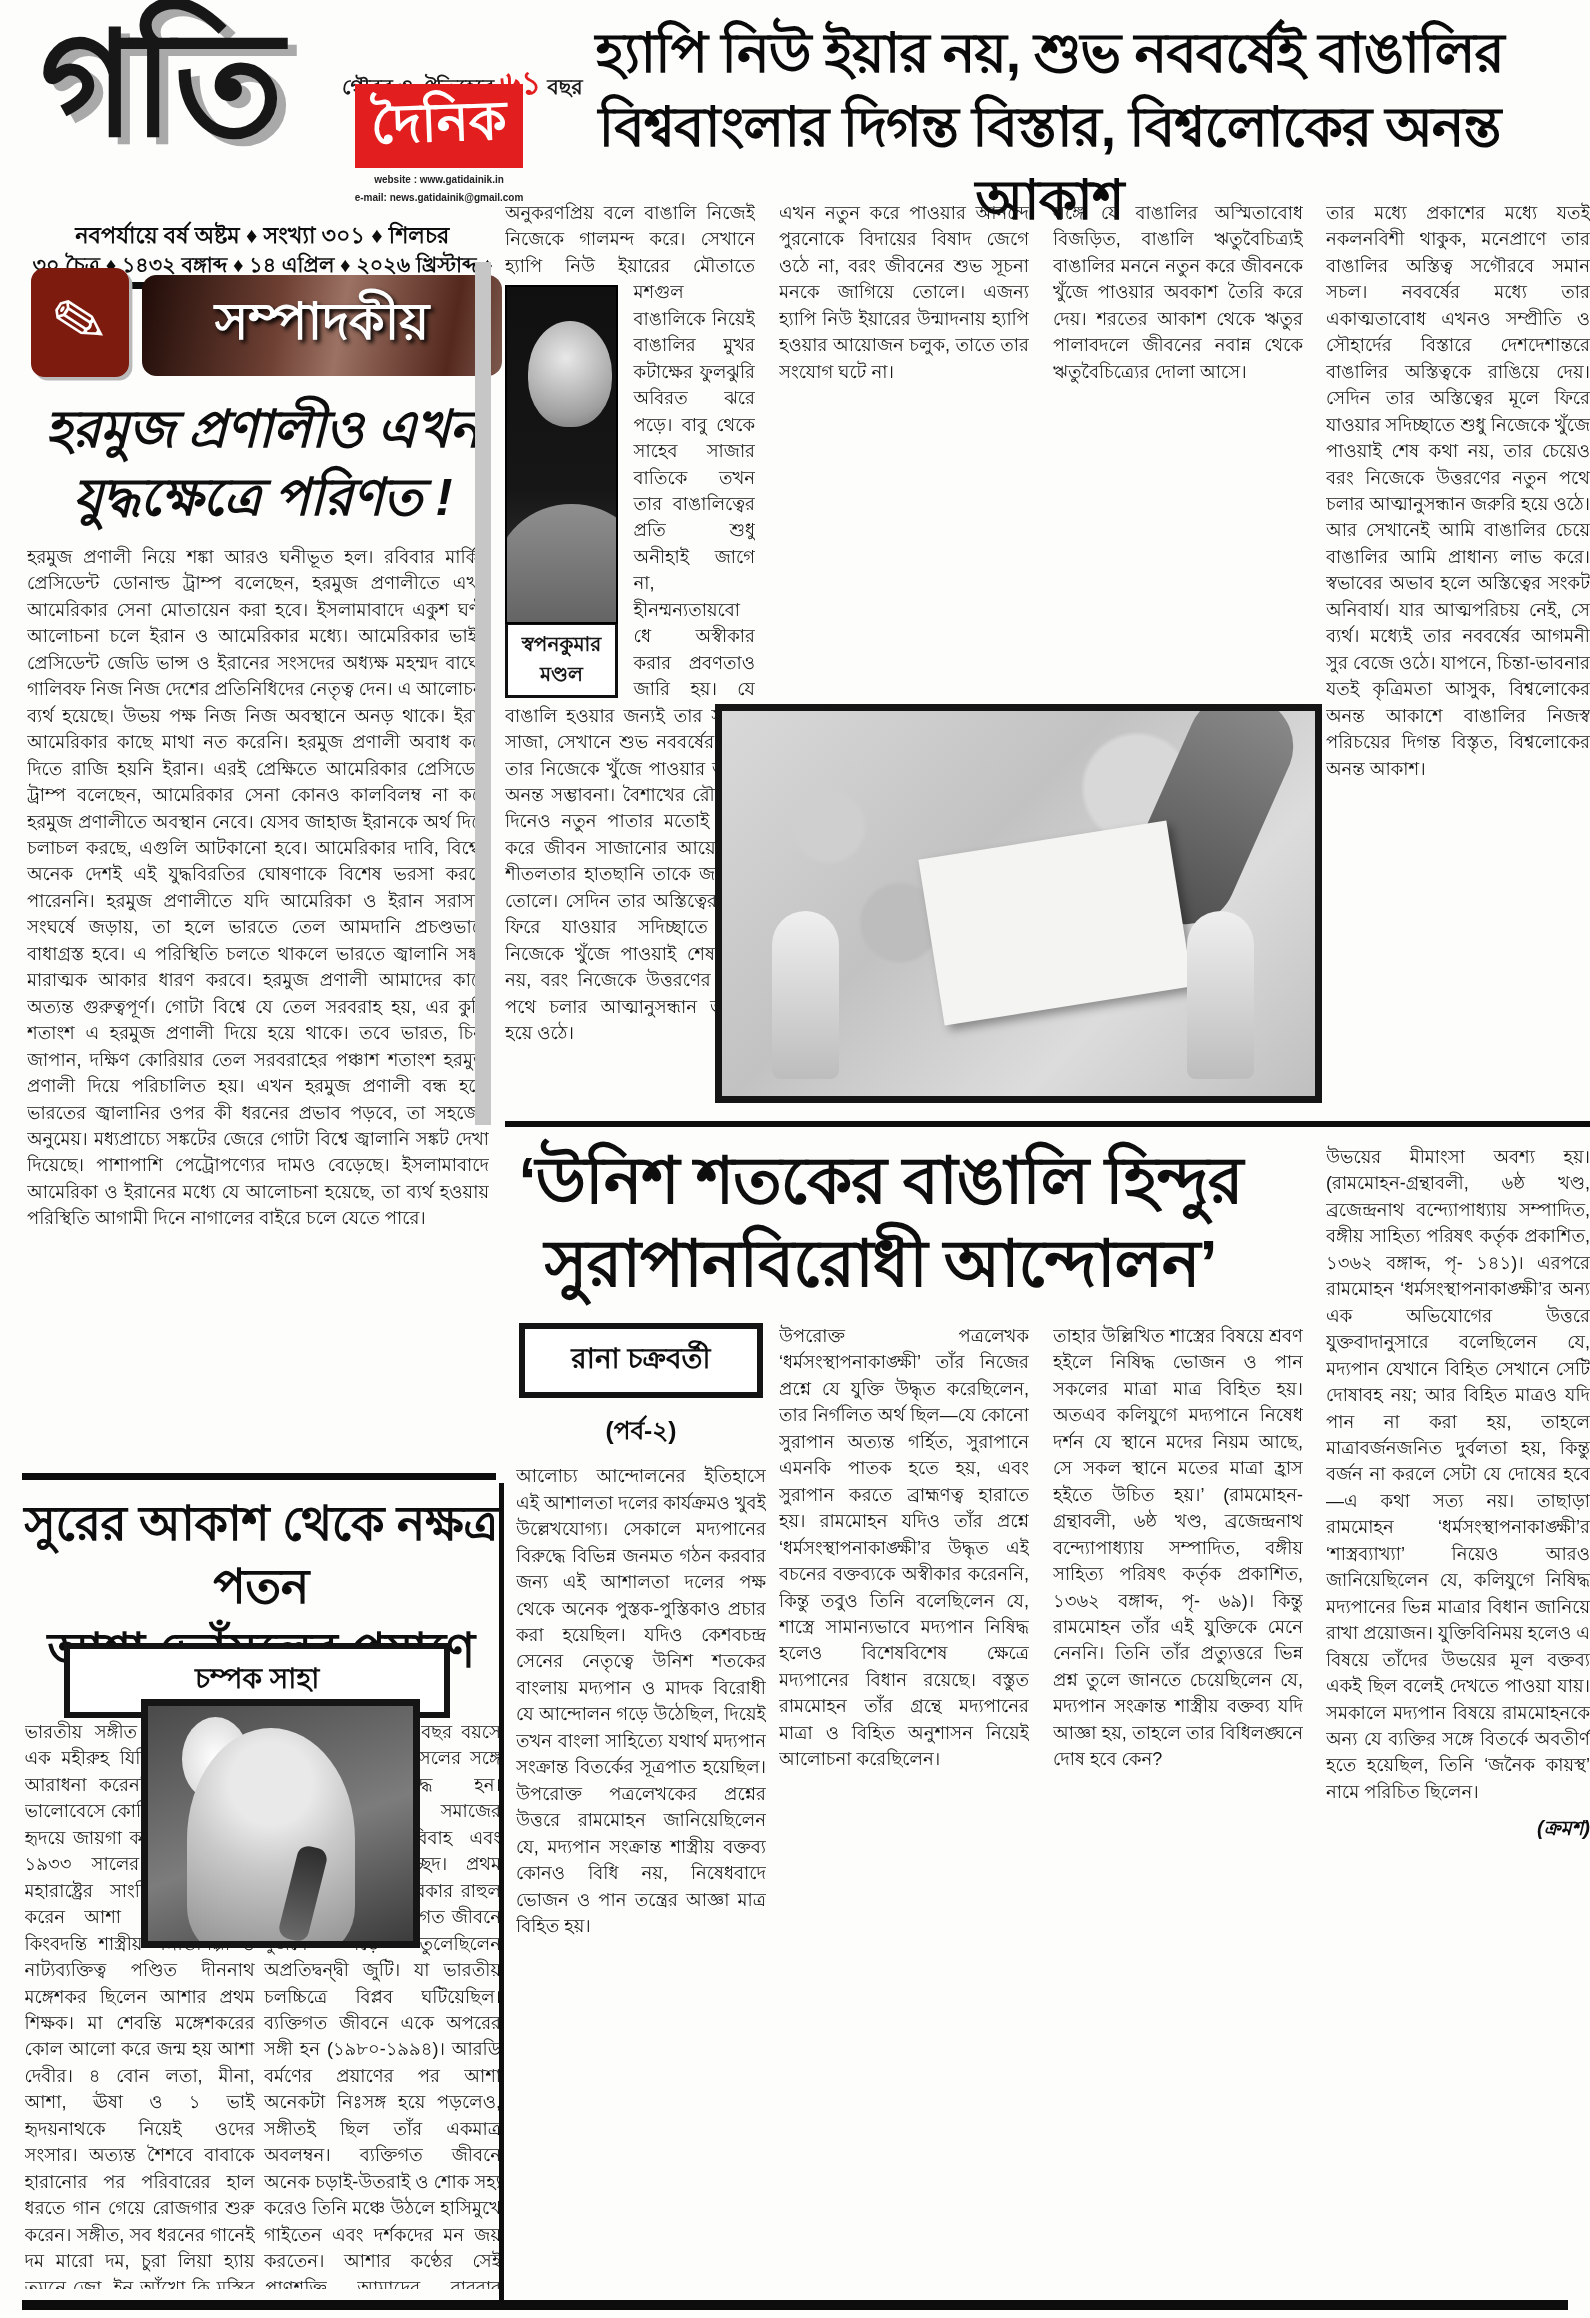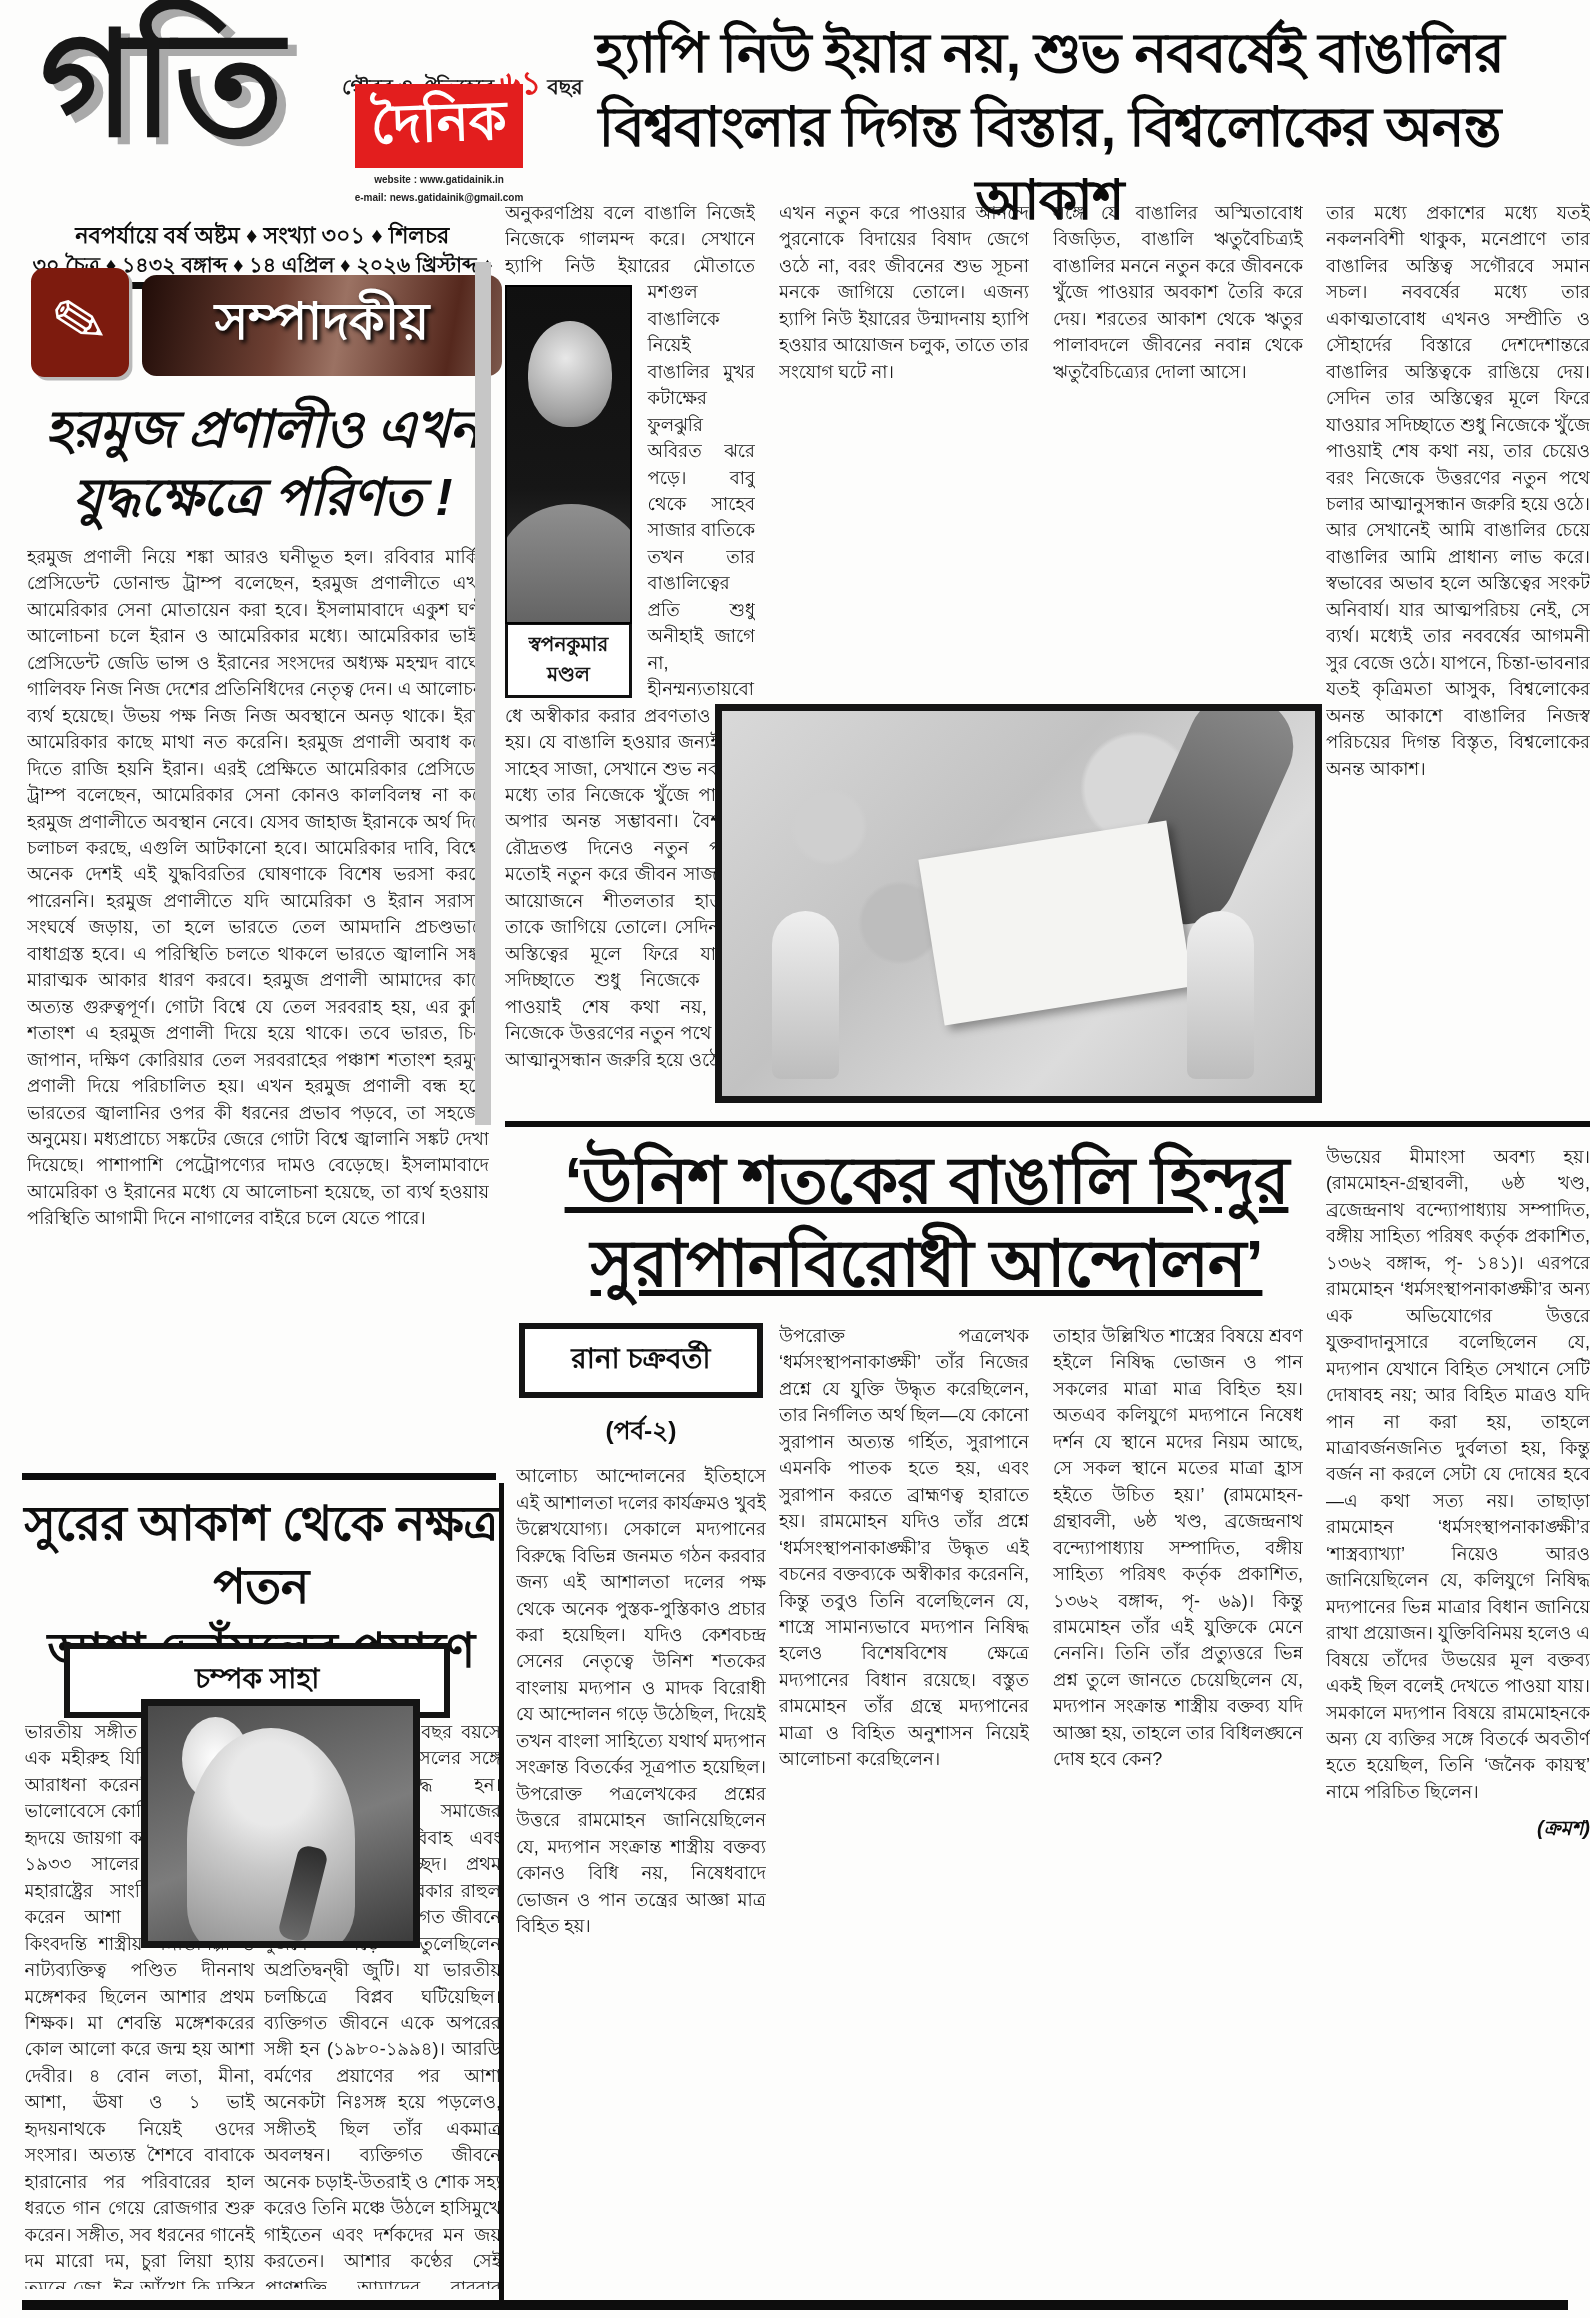--- a/index.html
+++ b/index.html
@@ -26,21 +26,21 @@
   .ed-icon{background:#7d1b0e;border-radius:13.4px;display:flex;align-items:center;justify-content:center;box-shadow:3.4px 3.4px 0 #b9b9b9;}
   .ed-icon span{color:#fff;font-size:66px;transform:rotate(-12deg);}
   .ed-head{font-size:52px;font-weight:bold;line-height:1.3;letter-spacing:-0.6px;}
   .feat-head{font-size:65px;font-weight:bold;line-height:1.28;letter-spacing:-1.1px;}
   .obit-head{font-size:48px;font-weight:bold;line-height:1.32;letter-spacing:-0.6px;}
   .byline-box{border:6.1px solid #141414;background:#fff;font-size:28px;font-weight:bold;text-align:center;padding:7.8px 5.6px;box-shadow:0 0 0 2.2px #fff inset;}
   .part-label{font-size:24.6px;font-weight:bold;text-align:center;margin:14.5px 0 11.2px 0;}
   .ending{font-size:20px;font-weight:bold;text-align:right;font-style:italic;margin-top:7.8px;}
   
   .photo{border:7.3px solid #151515;background:#b5b5b5;position:relative;overflow:hidden;}
-  .portrait-wrap{float:left;width:127px;margin:5.6px 15.6px 3.4px 0;}
+  .portrait-wrap{float:left;width:113px;margin:5.6px 15.6px 3.4px 0;}
   .portrait{height:335px;border:2.2px solid #000;background:linear-gradient(180deg,#101010 0%,#161616 60%,#3a3a3a 100%);position:relative;overflow:hidden;}
   .portrait .face{position:absolute;left:21px;top:34px;width:84px;height:106px;border-radius:50% 50% 46% 46%;
                   background:radial-gradient(circle at 45% 35%,#e8e8e8,#9f9f9f 70%,#6f6f6f);}
   .portrait .shoulders{position:absolute;left:-11.2px;bottom:-22.3px;width:151px;height:140px;border-radius:50% 50% 0 0;
                   background:linear-gradient(180deg,#8f8f8f,#5c5c5c);}
   .portrait-label{border:3.4px solid #111;background:#fff;font-size:20px;font-weight:bold;text-align:center;padding:5.6px 2.2px;margin-top:-2.2px;}
   .centerphoto{background:
       radial-gradient(circle at 18% 30%,#cfcfcf 0 6%,transparent 7%),
       radial-gradient(circle at 30% 55%,#bdbdbd 0 8%,transparent 9%),
       radial-gradient(circle at 70% 20%,#d8d8d8 0 10%,transparent 11%),
@@ -142,21 +142,21 @@
 
   <div class="abs photo centerphoto" style="left:715px;top:455px;width:593px;height:385px;">
     <div class="arm"></div>
     <div class="sheet"></div>
     <div class="idol" style="left:50px;"></div>
     <div class="idol" style="right:61px;"></div>
   </div>
 
   <div class="abs rule" style="left:505px;top:1121px;width:1085px;height:5.6px;"></div>
 
-  <div class="abs center feat-head" style="left:523px;top:1139px;width:807px;text-decoration:underline;">
+  <div class="abs center feat-head" style="left:477px;top:1139px;width:807px;">
     <div>‘উনিশ শতকের বাঙালি হিন্দুর</div>
     <div>সুরাপানবিরোধী আন্দোলন’</div>
   </div>
 
   <div class="abs" style="left:505px;top:1323px;width:250px;height:966px;overflow:hidden;padding-left:11px;">
     <div class="byline-box" style="margin:0 3.4px;">রানা চক্রবর্তী</div>
     <div class="part-label">(পর্ব-২)</div>
     <div class="body-text">আলোচ্য আন্দোলনের ইতিহাসে এই আশালতা দলের কার্যক্রমও খুবই উল্লেখযোগ্য। সেকালে মদ্যপানের বিরুদ্ধে বিভিন্ন জনমত গঠন করবার জন্য এই আশালতা দলের পক্ষ থেকে অনেক পুস্তক-পুস্তিকাও প্রচার করা হয়েছিল। যদিও কেশবচন্দ্র সেনের নেতৃত্বে উনিশ শতকের বাংলায় মদ্যপান ও মাদক বিরোধী যে আন্দোলন গড়ে উঠেছিল, দিয়েই তখন বাংলা সাহিত্যে যথার্থ মদ্যপান সংক্রান্ত বিতর্কের সূত্রপাত হয়েছিল। উপরোক্ত পত্রলেখকের প্রশ্নের উত্তরে রামমোহন জানিয়েছিলেন যে, মদ্যপান সংক্রান্ত শাস্ত্রীয় বক্তব্য কোনও বিধি নয়, নিষেধবাদে ভোজন ও পান তন্ত্রের আজ্ঞা মাত্র বিহিত হয়।</div>
   </div>
 

